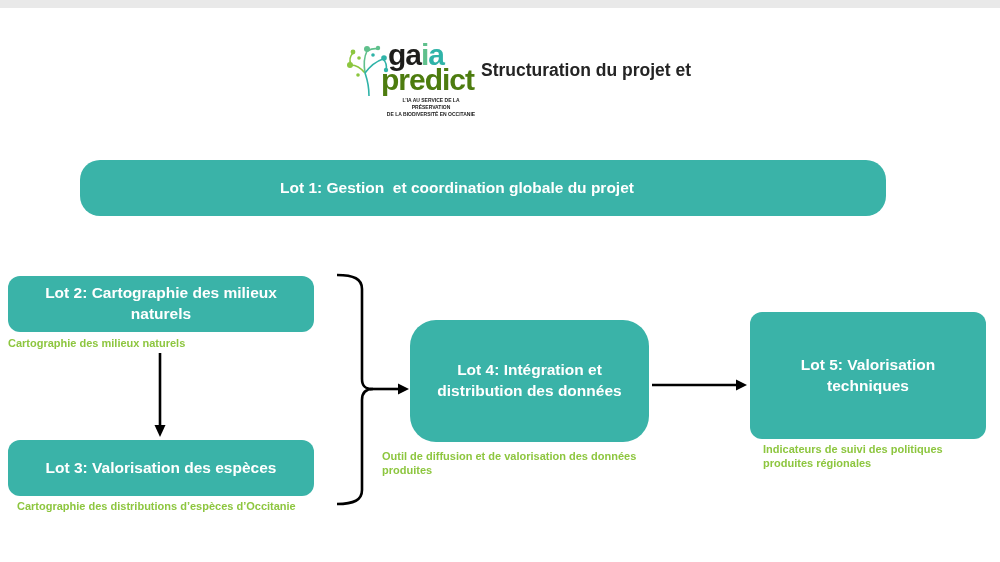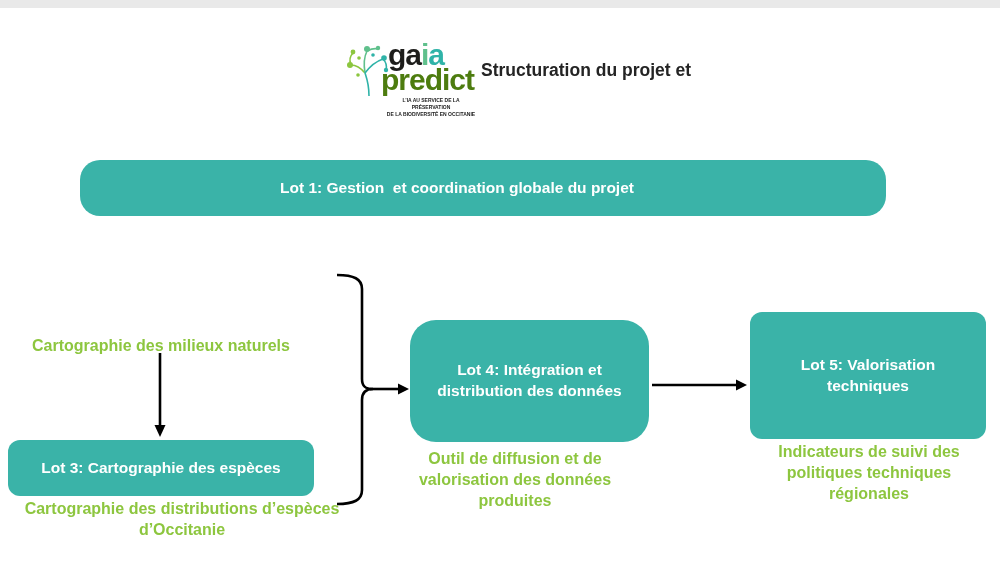--- a/index.html
+++ b/index.html
@@ -26,21 +26,21 @@
     text-align:center; font-weight:bold; font-size:15.5px; line-height:1.35;
   }
   .lot1 { left:80px; top:152px; width:806px; height:56px; border-radius:20px; padding:0 60px 0 8px; }
   .lot2 { left:8px;  top:268px; width:306px; height:56px; border-radius:12px; padding:0 14px; }
   .lot3 { left:8px;  top:432px; width:306px; height:56px; border-radius:12px; padding:0 14px; }
   .lot4 { left:410px; top:312px; width:239px; height:122px; border-radius:26px; padding:0 16px;justify-content:flex-end; }
   .lot5 { left:750px; top:304px; width:236px; height:127px; border-radius:12px; padding:0 16px; }
   .pre { white-space:pre-wrap; }
   
   .caption {
-    position:absolute; text-align:center; font-size:16px; font-weight:bold;
+    position:absolute; font-size:11px; font-weight:bold;
     color:#8dc63f; line-height:1.3;
   }
   .cap2 { left:8px;   top:328px; width:306px; }
   .cap3 { left:17px;   top:491px; width:330px; }
   .cap4 { left:382px; top:441px; width:266px; }
   .cap5 { left:763px; top:434px; width:212px; }
   
   .connector { position:absolute; }
 </style>
 </head>
@@ -80,29 +80,32 @@
   </div>
 
   <div class="main-title">
     <div>Structuration du projet et</div>
   </div>
 
   <div class="lotbox lot1">
     <span class="pre">Lot 1: Gestion  et coordination globale du projet</span>
   </div>
 
+  <div class="lotbox lot2">
+    <span>Lot 2: Cartographie des milieux naturels</span>
+  </div>
   <div class="caption cap2">Cartographie des milieux naturels</div>
 
   <svg class="connector" style="left:149px; top:344px;" width="22" height="88">
     <line x1="11" y1="1" x2="11" y2="75" stroke="#000" stroke-width="2.6"></line>
     <polygon points="5.5,73 16.5,73 11,85" fill="#000"></polygon>
   </svg>
 
   <div class="lotbox lot3">
-    <span>Lot 3: Cartographie des espèces</span>
+    <span>Lot 3: Valorisation des espèces</span>
   </div>
   <div class="caption cap3">Cartographie des distributions d’espèces d’Occitanie</div>
 
   <svg class="connector" style="left:332px; top:260px;" width="82" height="244">
     <path d="M5 7 C22 7 30 11 30 21 L30 111 C30 118 33 121 41 121 C33 121 30 125 30 132 L30 222 C30 232 22 236 5 236" fill="none" stroke="#000" stroke-width="2.6"></path>
     <line x1="38" y1="121" x2="66" y2="121" stroke="#000" stroke-width="2.6"></line>
     <polygon points="66,115.5 77,121 66,126.5" fill="#000"></polygon>
   </svg>
 
   <div class="lotbox lot4">
@@ -111,15 +114,15 @@
   <div class="caption cap4">Outil de diffusion et de valorisation des données produites</div>
 
   <svg class="connector" style="left:651px; top:366px;" width="98" height="22">
     <line x1="1" y1="11" x2="85" y2="11" stroke="#000" stroke-width="2.6"></line>
     <polygon points="85,5.5 96,11 85,16.5" fill="#000"></polygon>
   </svg>
 
   <div class="lotbox lot5">
     <span>Lot 5: Valorisation techniques</span>
   </div>
-  <div class="caption cap5">Indicateurs de suivi des politiques techniques régionales</div>
+  <div class="caption cap5">Indicateurs de suivi des politiques produites régionales</div>
 
 </div>
 
 </body></html>

